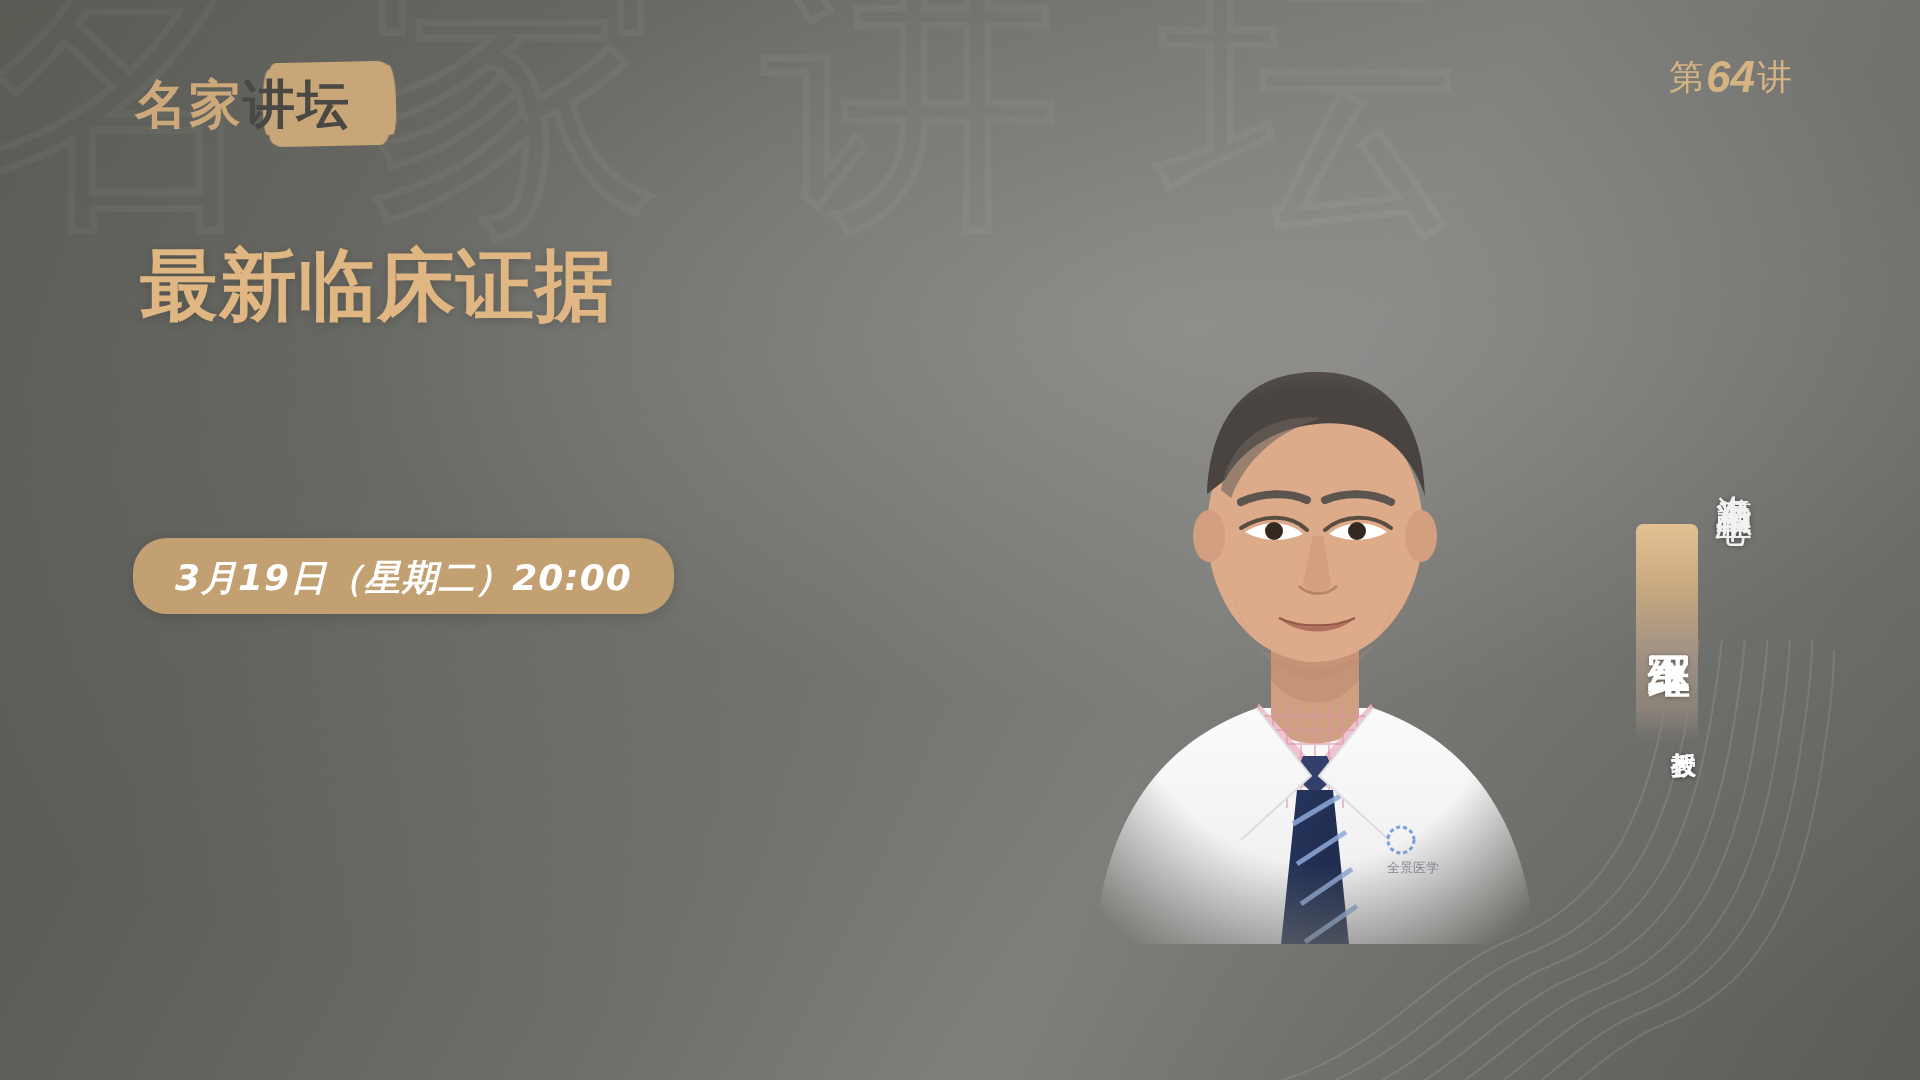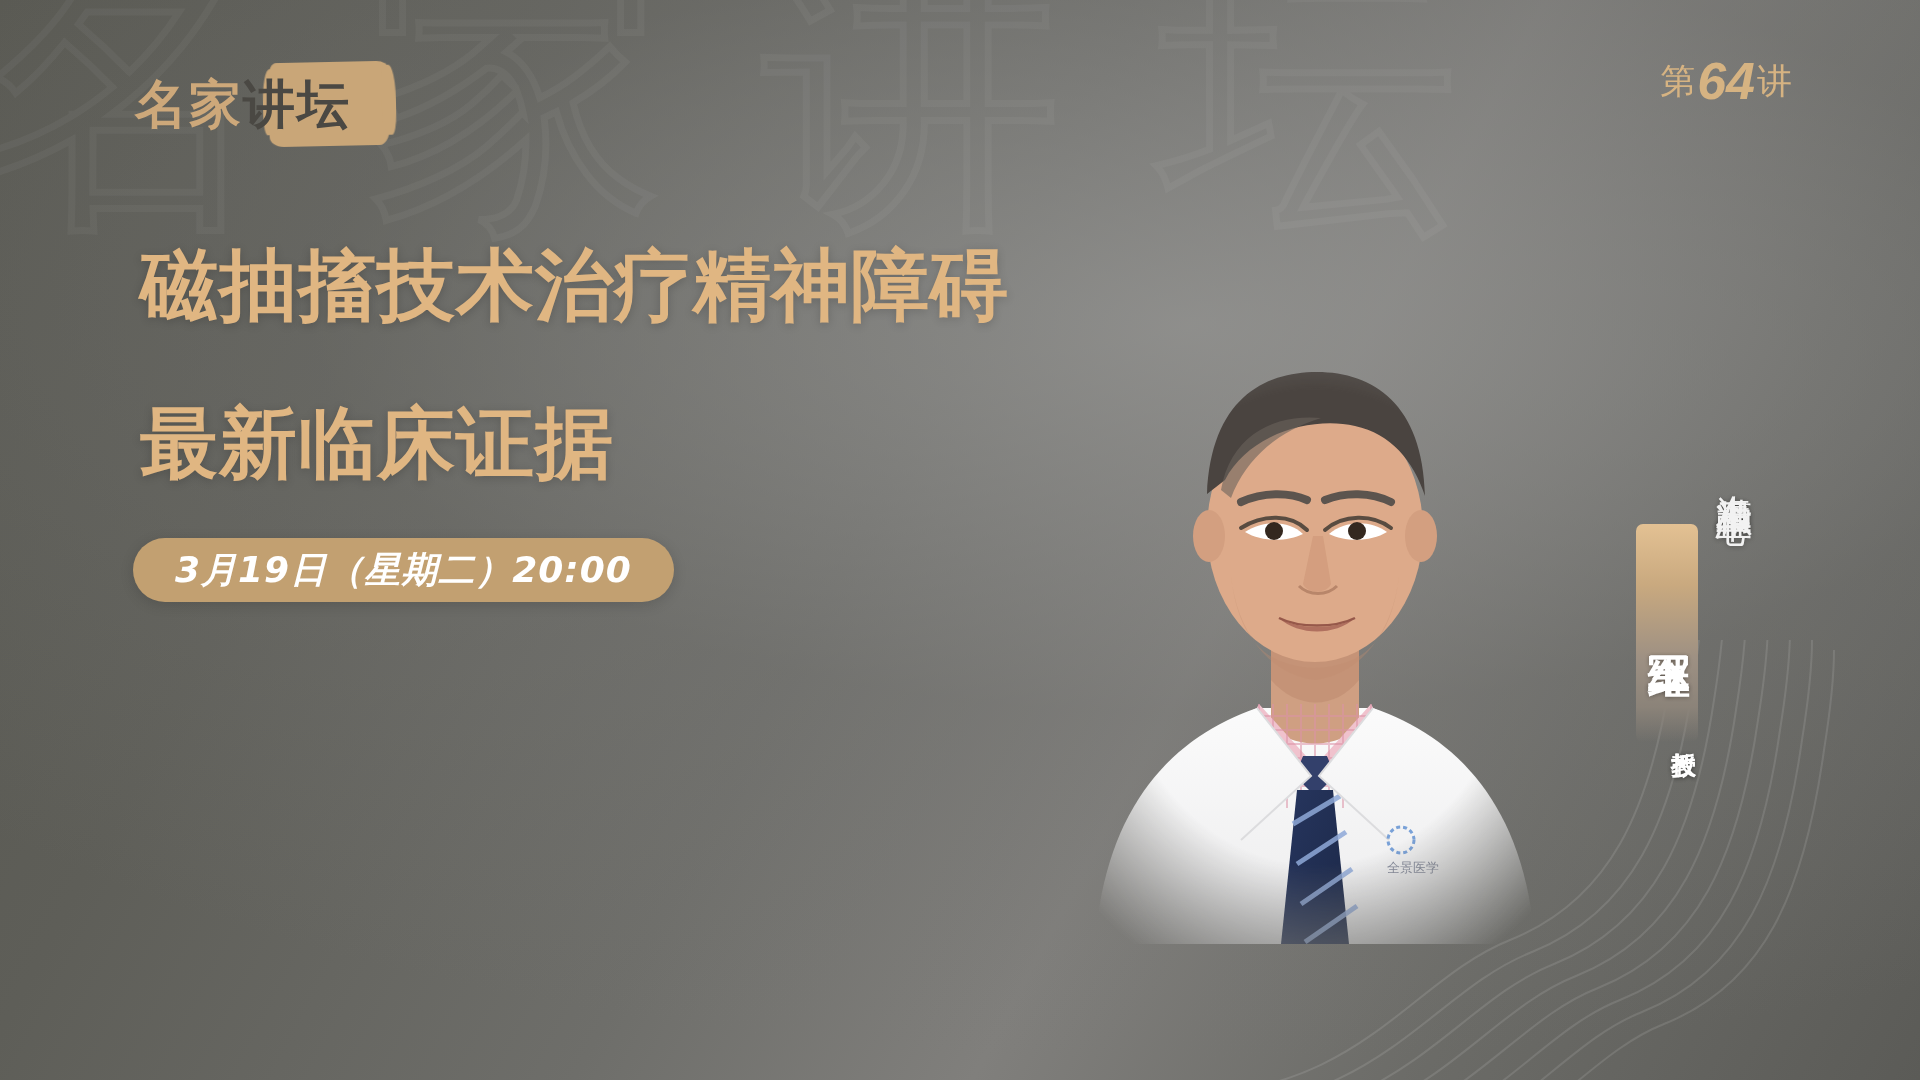--- a/index.html
+++ b/index.html
@@ -89,21 +89,21 @@
     color:#d6b382;
     white-space:nowrap;
     line-height:1;
   }
   #episode .ep-cn {
     font-size:35px; font-weight:400;
     font-family:"DejaVu Sans","Liberation Sans",sans-serif;
     vertical-align:middle;
   }
   #episode .ep-num {
-    font-size:52px; font-weight:700; font-style:italic;
+    font-size:44px; font-weight:700; font-style:italic;
     letter-spacing:0px;
     vertical-align:middle;
     padding:0 2px;
   }
 
   
   #headline {
     position:absolute; left:140px; top:246px;
     color:#e0b682;
   }
@@ -114,23 +114,23 @@
     letter-spacing:1px;
     line-height:1.0;
     white-space:nowrap;
     text-shadow:0 2px 10px rgba(0,0,0,0.18);
   }
   .headline-line + .headline-line { margin-top:80px; }
 
   
   #date-pill {
     position:absolute; left:133px; top:538px;
-    height:64px;
-    padding:4px 42px;
-    display:flex; align-items:center;
+    height:76px;
+    padding:16px 42px;
+    display:flex; align-items:flex-start;
     background:#c2a071;
     border-radius:34px;
     box-shadow:0 3px 14px rgba(0,0,0,0.14);
   }
   #date-pill .date-text {
     color:#ffffff;
     font-size:36px;
     font-weight:700;
     font-style:italic;
     letter-spacing:1px;
@@ -230,21 +230,20 @@
     <div class="logo-text">
       <span class="seg-a">名家</span><span class="seg-b">讲坛</span>
     </div>
   </div>
 
   <div id="episode">
     <span class="ep-cn">第</span><span class="ep-num">64</span><span class="ep-cn">讲</span>
   </div>
 
   <div id="headline">
-    <div class="headline-line">磁抽搐技术治疗精神障碍</div>
     <div class="headline-line">最新临床证据</div>
   </div>
 
   <div id="date-pill">
     <span class="date-text">3月19日（星期二）20:00</span>
   </div>
 
   <div id="portrait">
     <svg width="560" height="660" viewBox="0 0 560 660" fill="none">
       <defs>

